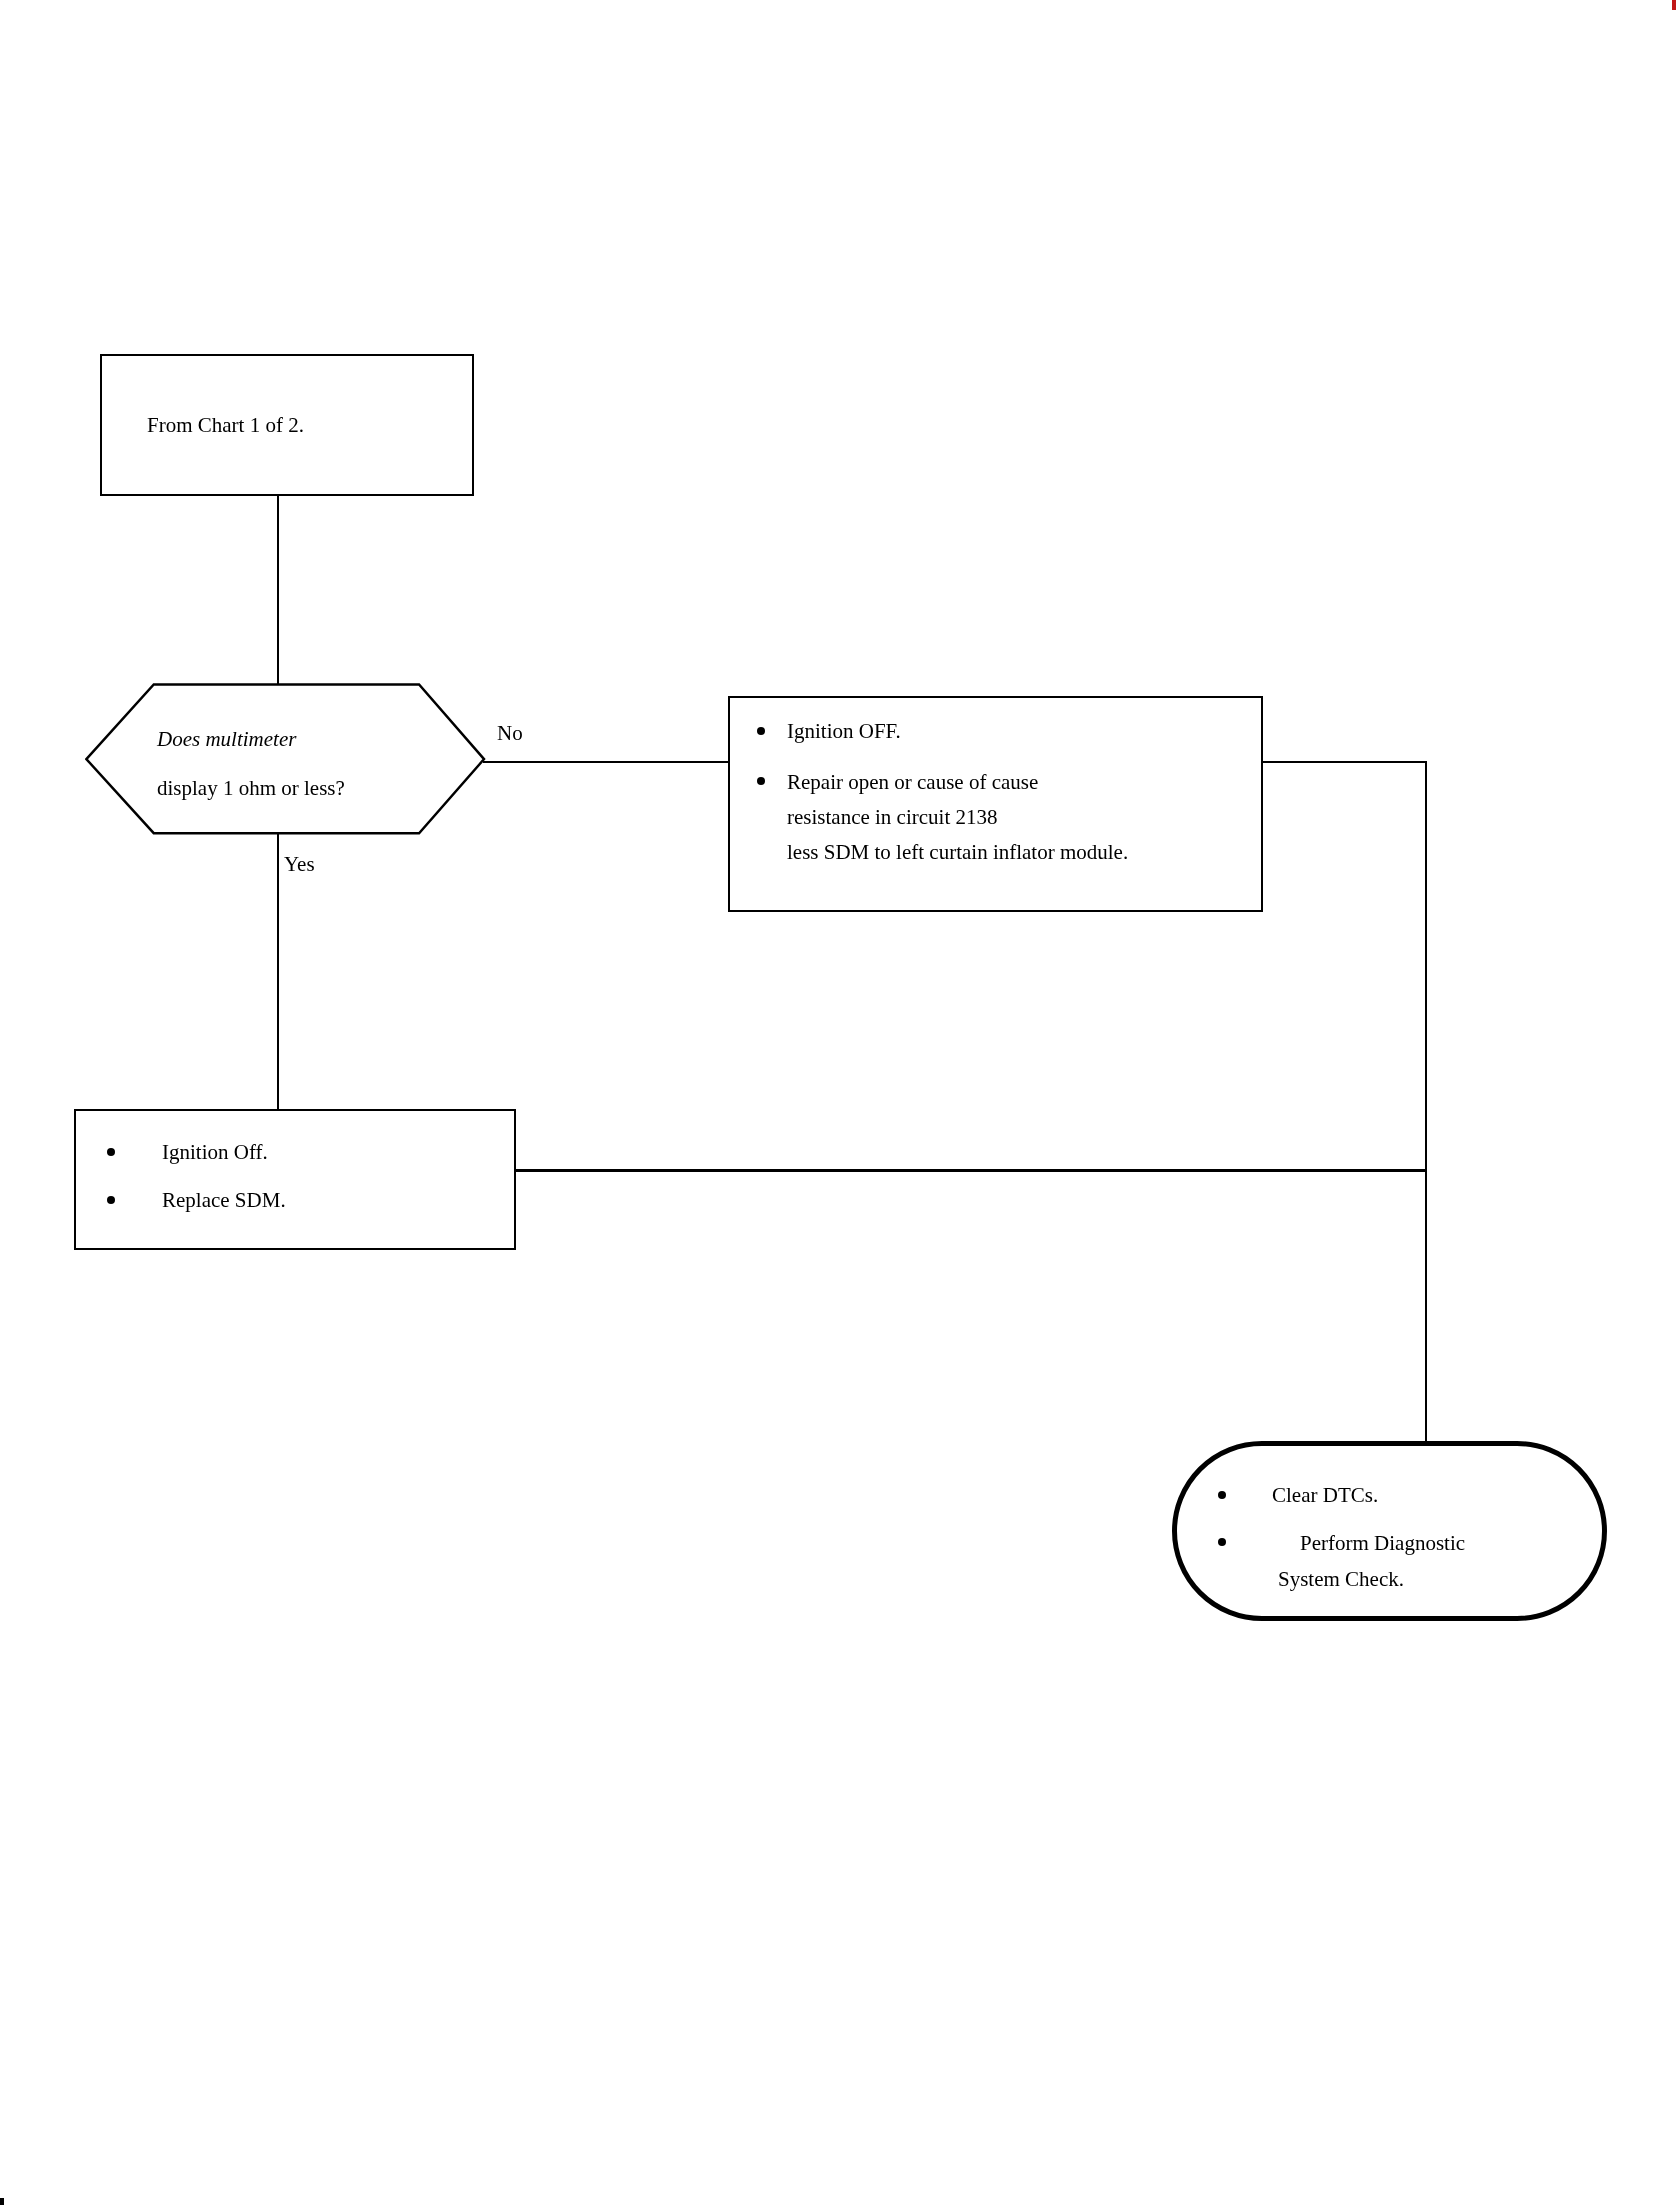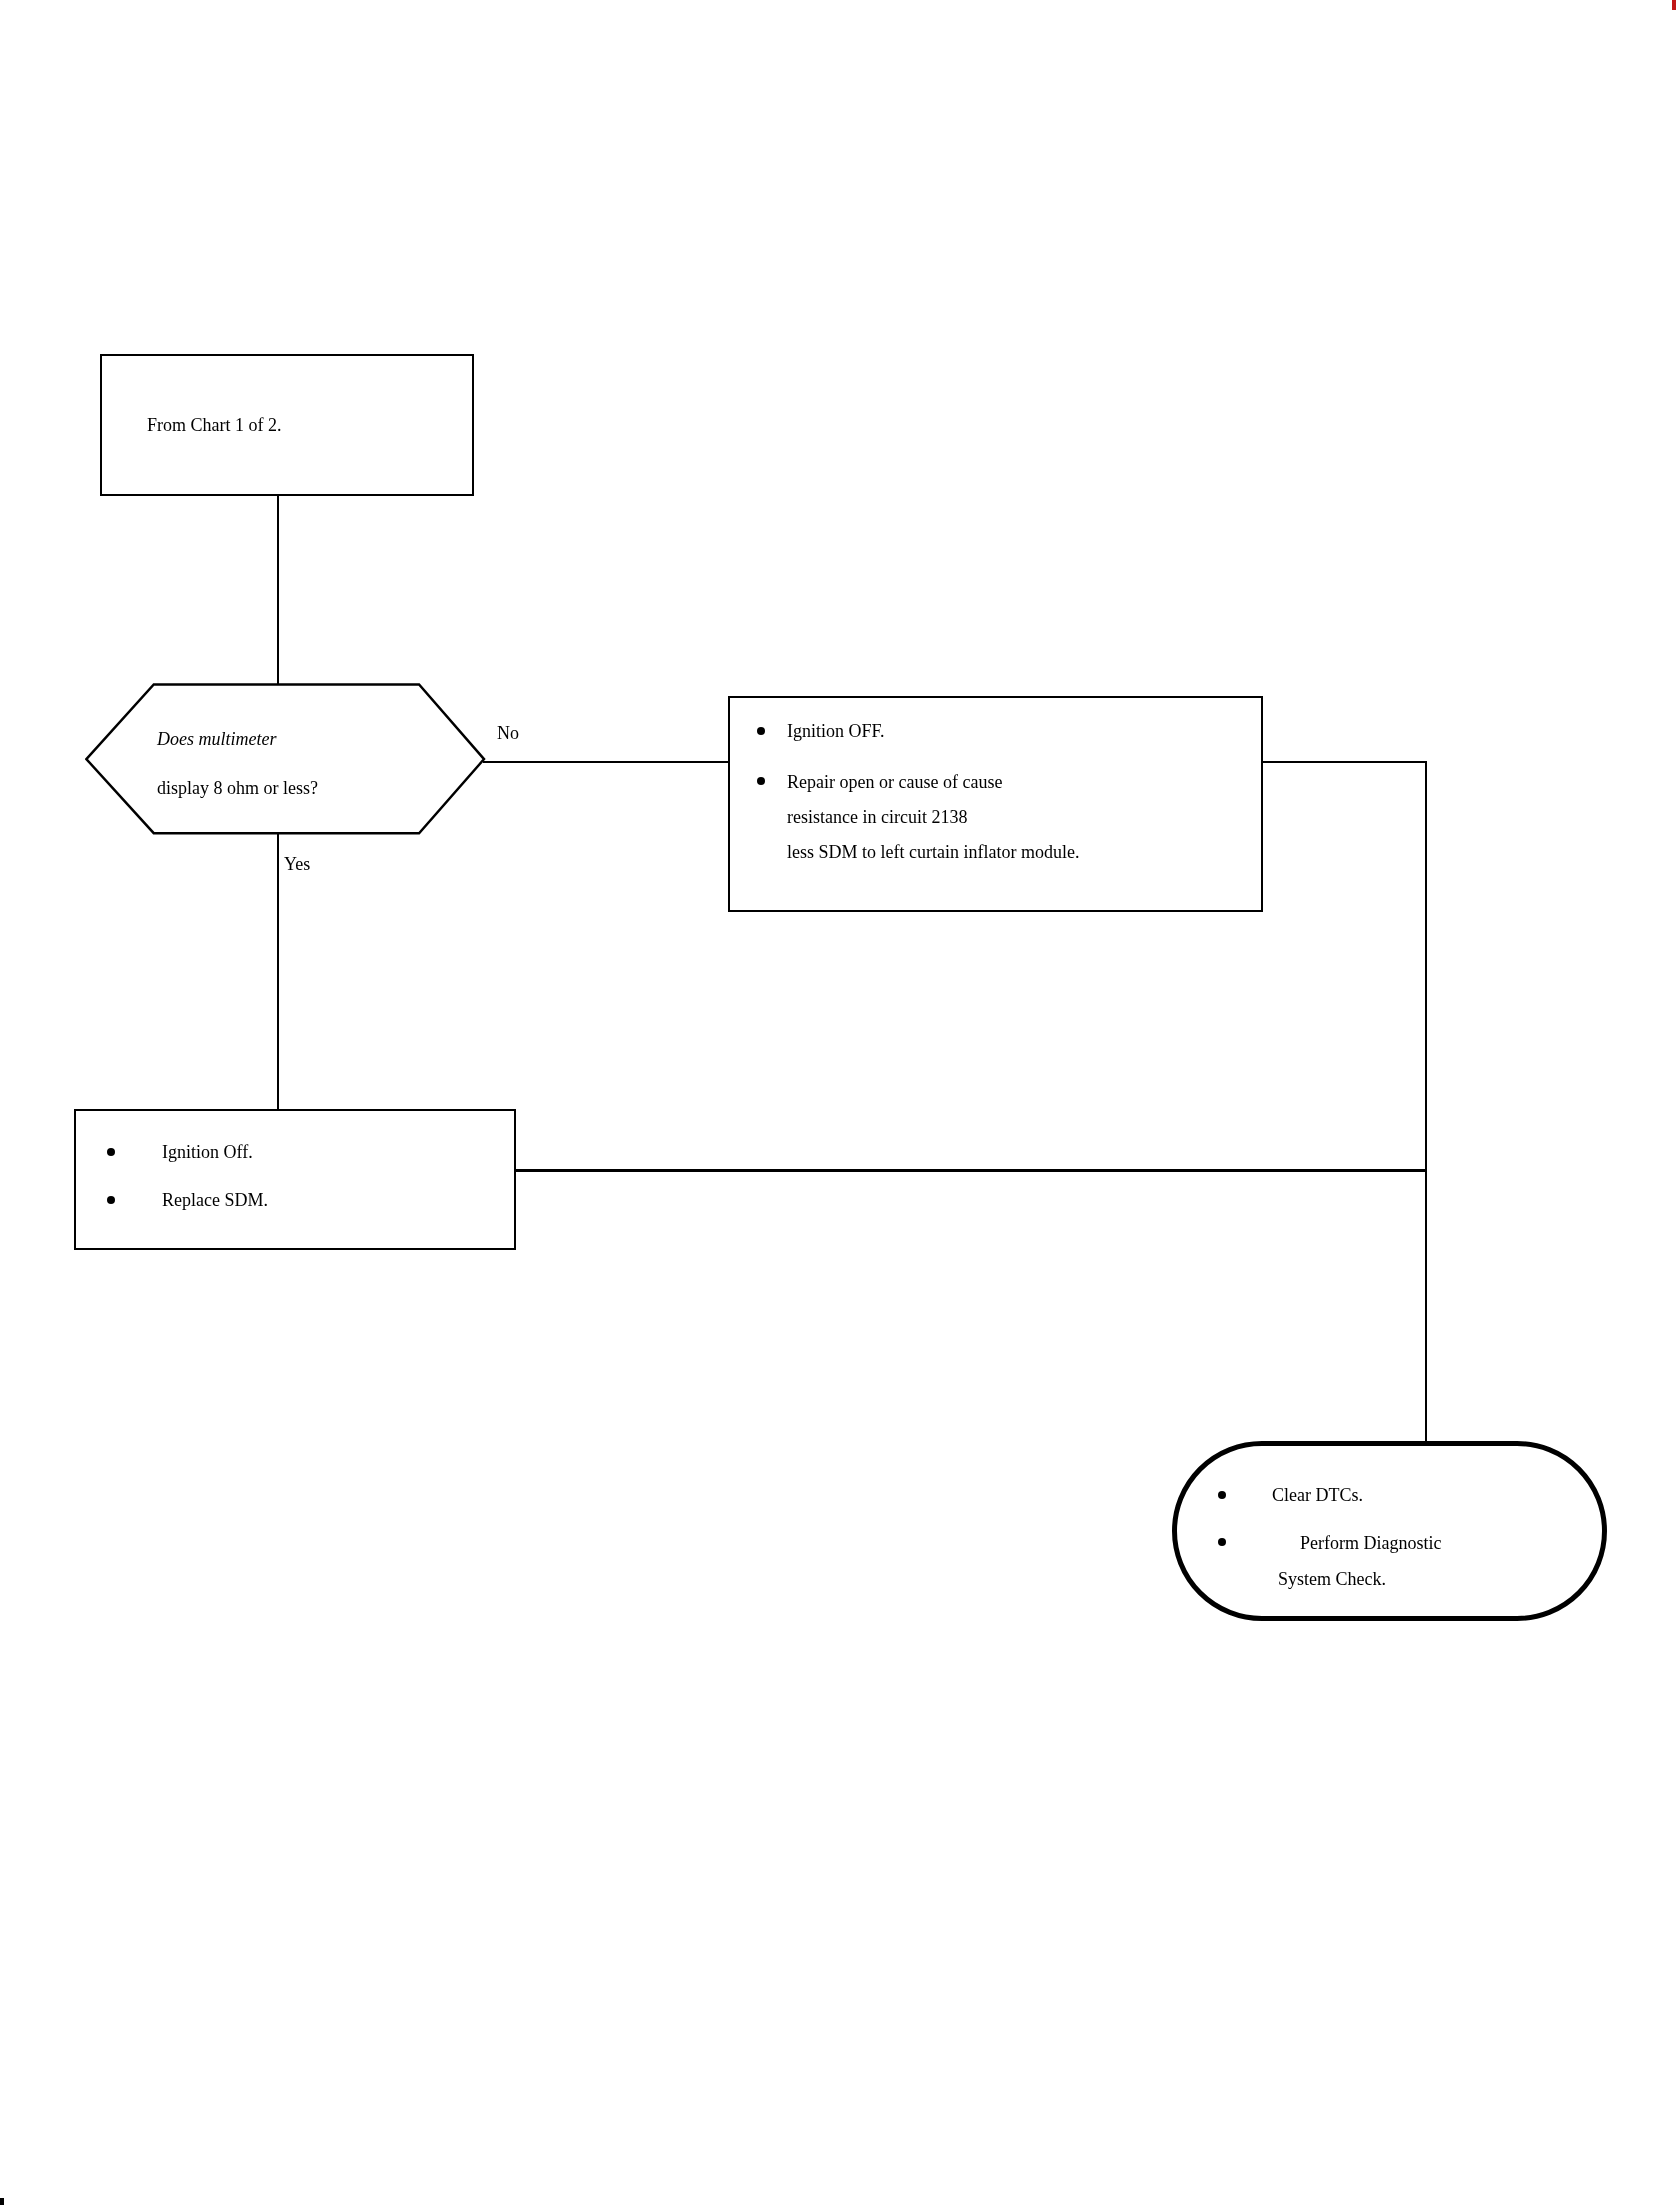--- a/index.html
+++ b/index.html
@@ -55,21 +55,21 @@
   #conn-start-decision { left: 277px;  top: 494px;  width: 1.8px;    height: 193px; }
   #conn-no-h           { left: 483px;  top: 761px; width: 246px;  height: 1.8px;  }
   #conn-right-h        { left: 1262px; top: 761px; width: 165px;  height: 1.8px;  }
   #conn-right-v        { left: 1425px; top: 761px; width: 1.8px;    height: 682px; }
   #conn-yes-v          { left: 277px;  top: 832px; width: 1.8px;    height: 278px; }
   #conn-left-h         { left: 515px;  top: 1169px; width: 912px; height: 3px;  }
 
   
   .tline {
     position: absolute;
-    font-size: 18px;
+    font-size: 21px;
     line-height: 29px;
     white-space: nowrap;
   }
   #t-start { left: 147px; top: 411px; }
   #t-hex1  { left: 157px; top: 725px; font-style: italic; }
   #t-hex2  { left: 157px; top: 774px; }
   #t-no    { left: 497px; top: 719px; }
   #t-yes   { left: 284px; top: 850px; }
 
   #t-rb1 { left: 787px; top: 717px; }
@@ -123,21 +123,21 @@
   <div class="conn" id="conn-yes-v"></div>
   <div class="conn" id="conn-left-h"></div>
 
   <div class="node-rect" id="start-box"></div>
   <div class="tline" id="t-start">From Chart 1 of 2.</div>
 
   <svg id="decision-hexagon" width="401" height="153" viewBox="0 0 660 252">
     <polygon points="113,4 550,4 657,127 550,249 113,249 2,127" fill="#ffffff" stroke="#000000" stroke-width="4"></polygon>
   </svg>
   <div class="tline" id="t-hex1">Does multimeter</div>
-  <div class="tline" id="t-hex2">display 8 ohm or less?</div>
+  <div class="tline" id="t-hex2">display 1 ohm or less?</div>
 
   <div class="tline" id="t-no">No</div>
   <div class="tline" id="t-yes">Yes</div>
 
   <div class="node-rect" id="no-action-box"></div>
   <div class="bullet" id="b-rb1"></div>
   <div class="tline" id="t-rb1">Ignition OFF.</div>
   <div class="bullet" id="b-rb2"></div>
   <div class="tline" id="t-rb2">Repair open or cause of cause</div>
   <div class="tline" id="t-rb3">resistance in circuit 2138</div>

